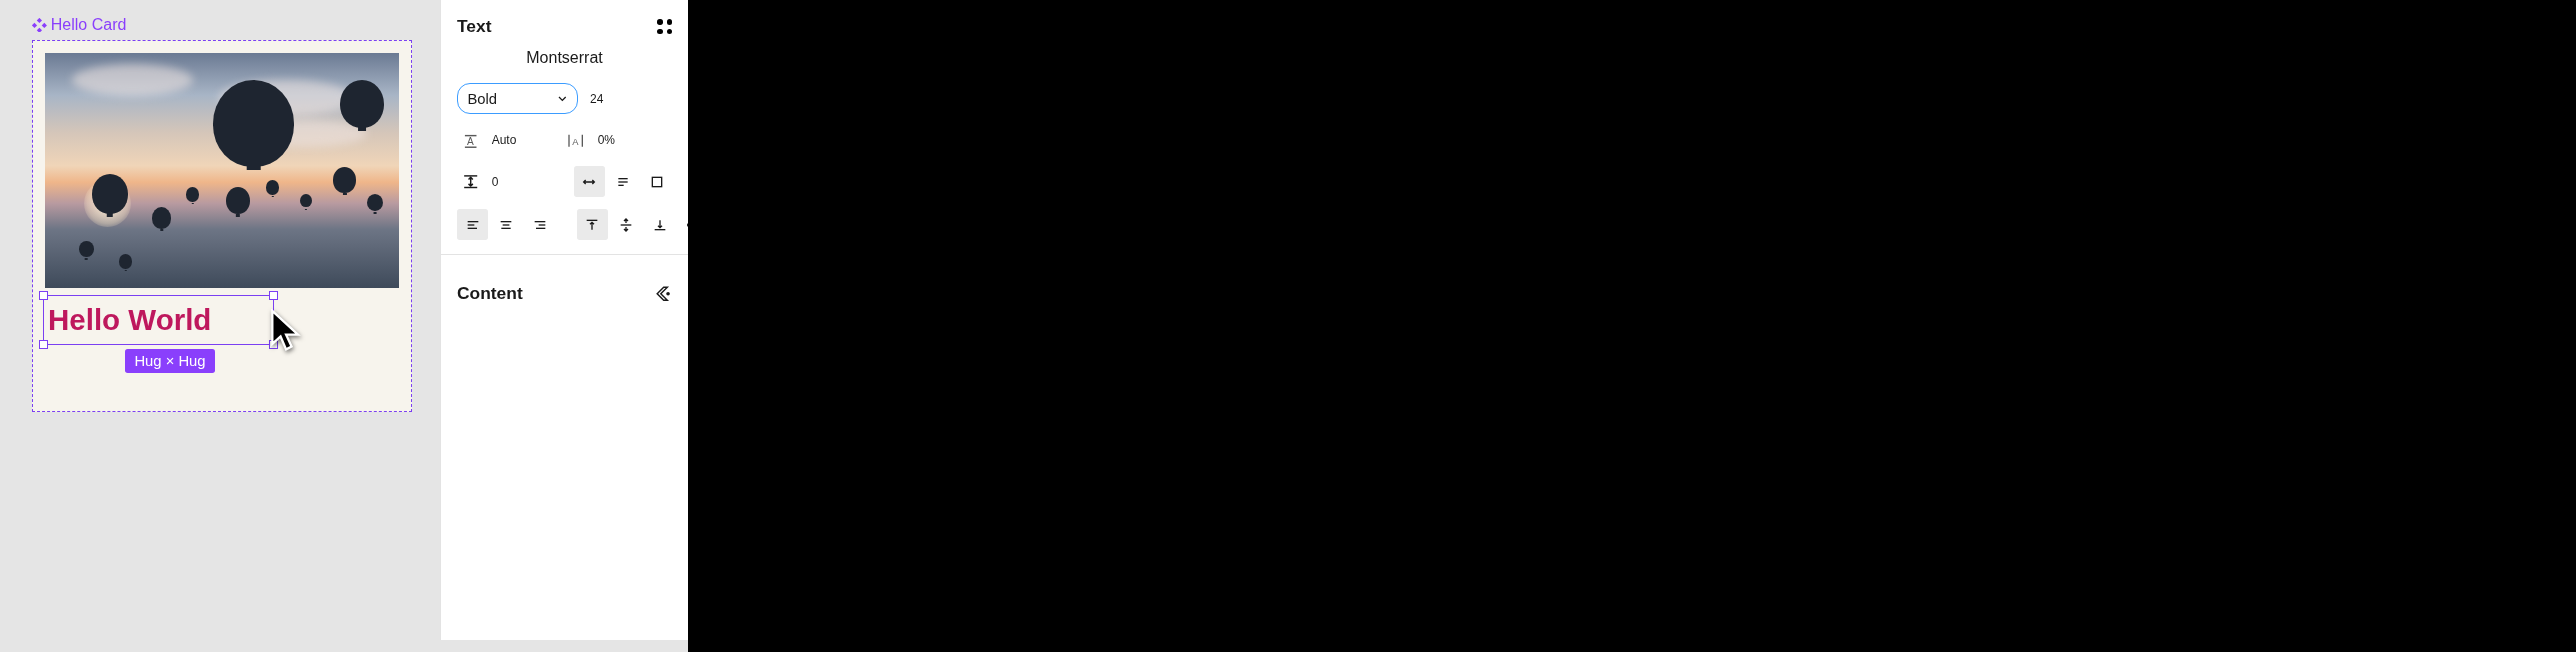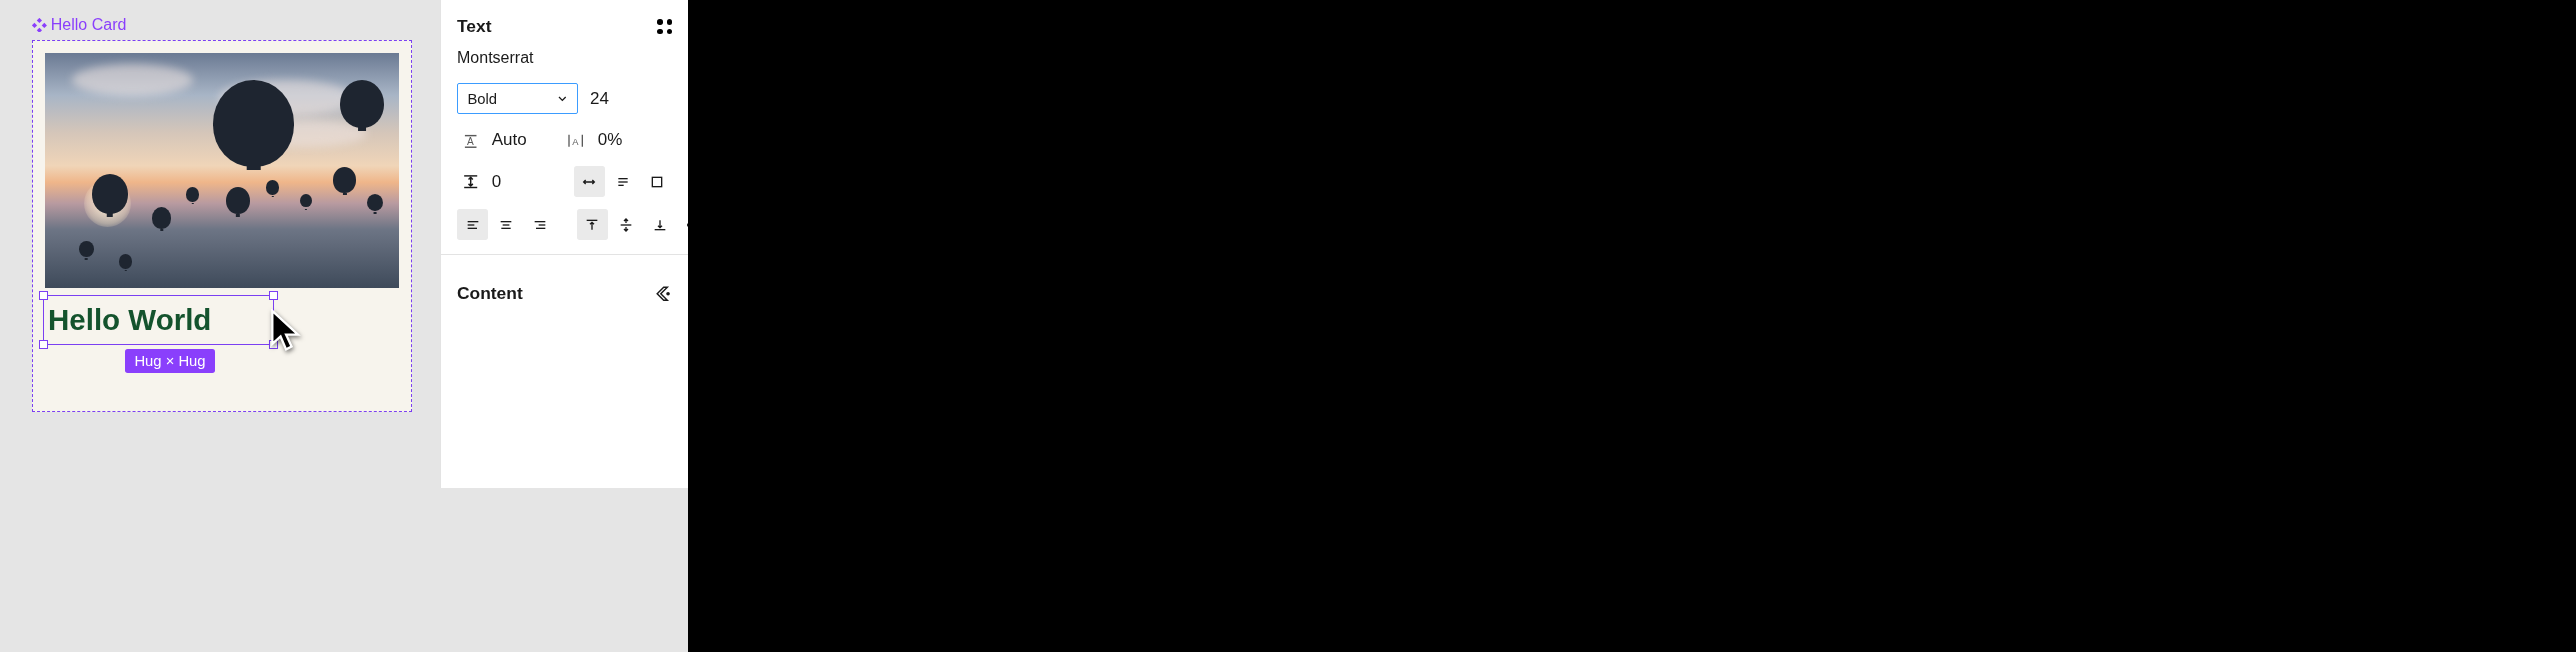--- a/index.html
+++ b/index.html
@@ -89,21 +89,21 @@
     background:#fff;
     border:1.3px solid #7b3ff2;
   }
   .text-sel .h-tl{top:-5.4px;left:-5.4px}
   .text-sel .h-tr{top:-5.4px;right:-5.4px}
   .text-sel .h-bl{bottom:-5.4px;left:-5.4px}
   .text-sel .h-br{bottom:-5.4px;right:-5.4px}
   .hello-text {
     font-size: 29.5px;
     font-weight: 800;
-    color: #14532d;
+    color: #be185d;
     letter-spacing: 0px;
   }
   .hug-badge {
     position:absolute;
     left: 125px;
     top: 349px;
     background:#8a3ffc;
     color:#fff;
     font-size:14.8px;
     font-weight:500;
@@ -112,26 +112,27 @@
   }
   .cursor {
     position:absolute;
     left: 268px;
     top: 309px;
     filter: drop-shadow(1.3px 2px 2px rgba(0,0,0,0.5));
   }
   
   .panel {
     width: 248px;
-    height: 488px;
+    height: 640px;
     background:#fff;
     border-left:0.7px solid #e3e3e3;
     flex-shrink:0;
     font-size:16px;
     color:#1a1a1a;
+    text-align:center;
   }
   .panel-section {
     border-bottom:0.7px solid #e3e3e3;
     padding: 16px 16px 13.4px 16px;
   }
   .section-header {
     display:flex;
     justify-content:space-between;
     align-items:center;
     margin-bottom:12px;
@@ -141,39 +142,39 @@
     display:grid;
     grid-template-columns:repeat(2,5.4px);
     grid-template-rows:repeat(2,5.4px);
     gap:4px;
   }
   .drag-dots span{background:#000;border-radius:50%;width:5.4px;height:5.4px;}
   .font-name{font-size:16px;margin-bottom:16px;}
   .row{display:flex;align-items:center;gap:12px;margin-bottom:12px;}
   .weight-select{
     border:1.3px solid #3b9cff;
-    border-radius:2px;
+    border-radius:13px;
     padding:6.7px 9.4px;
     width:121px;
     display:flex;
     justify-content:space-between;
     align-items:center;
     font-size:14.8px;
   }
   .icon-cell{
     width:28px;height:28px;
     display:flex;align-items:center;justify-content:center;
   }
   .icon-btn{
     width:31px;height:31px;
     display:flex;align-items:center;justify-content:center;
     border-radius:2.7px;
   }
   .icon-btn.active{background:#eaeaea;}
-  .val{font-size:17px;}
+  .val{font-size:12px;}
   .field-pair{display:flex;align-items:center;gap:6.7px;min-width:94px;}
   .more-dots{display:flex;gap:3.4px;}
   .more-dots span{width:4.7px;height:4.7px;background:#000;border-radius:50%;}
   .content-row{
     display:flex;justify-content:space-between;align-items:center;
     padding:28px 16px;
   }
   .black-fill{
     flex-grow:1;
     background:#000;

